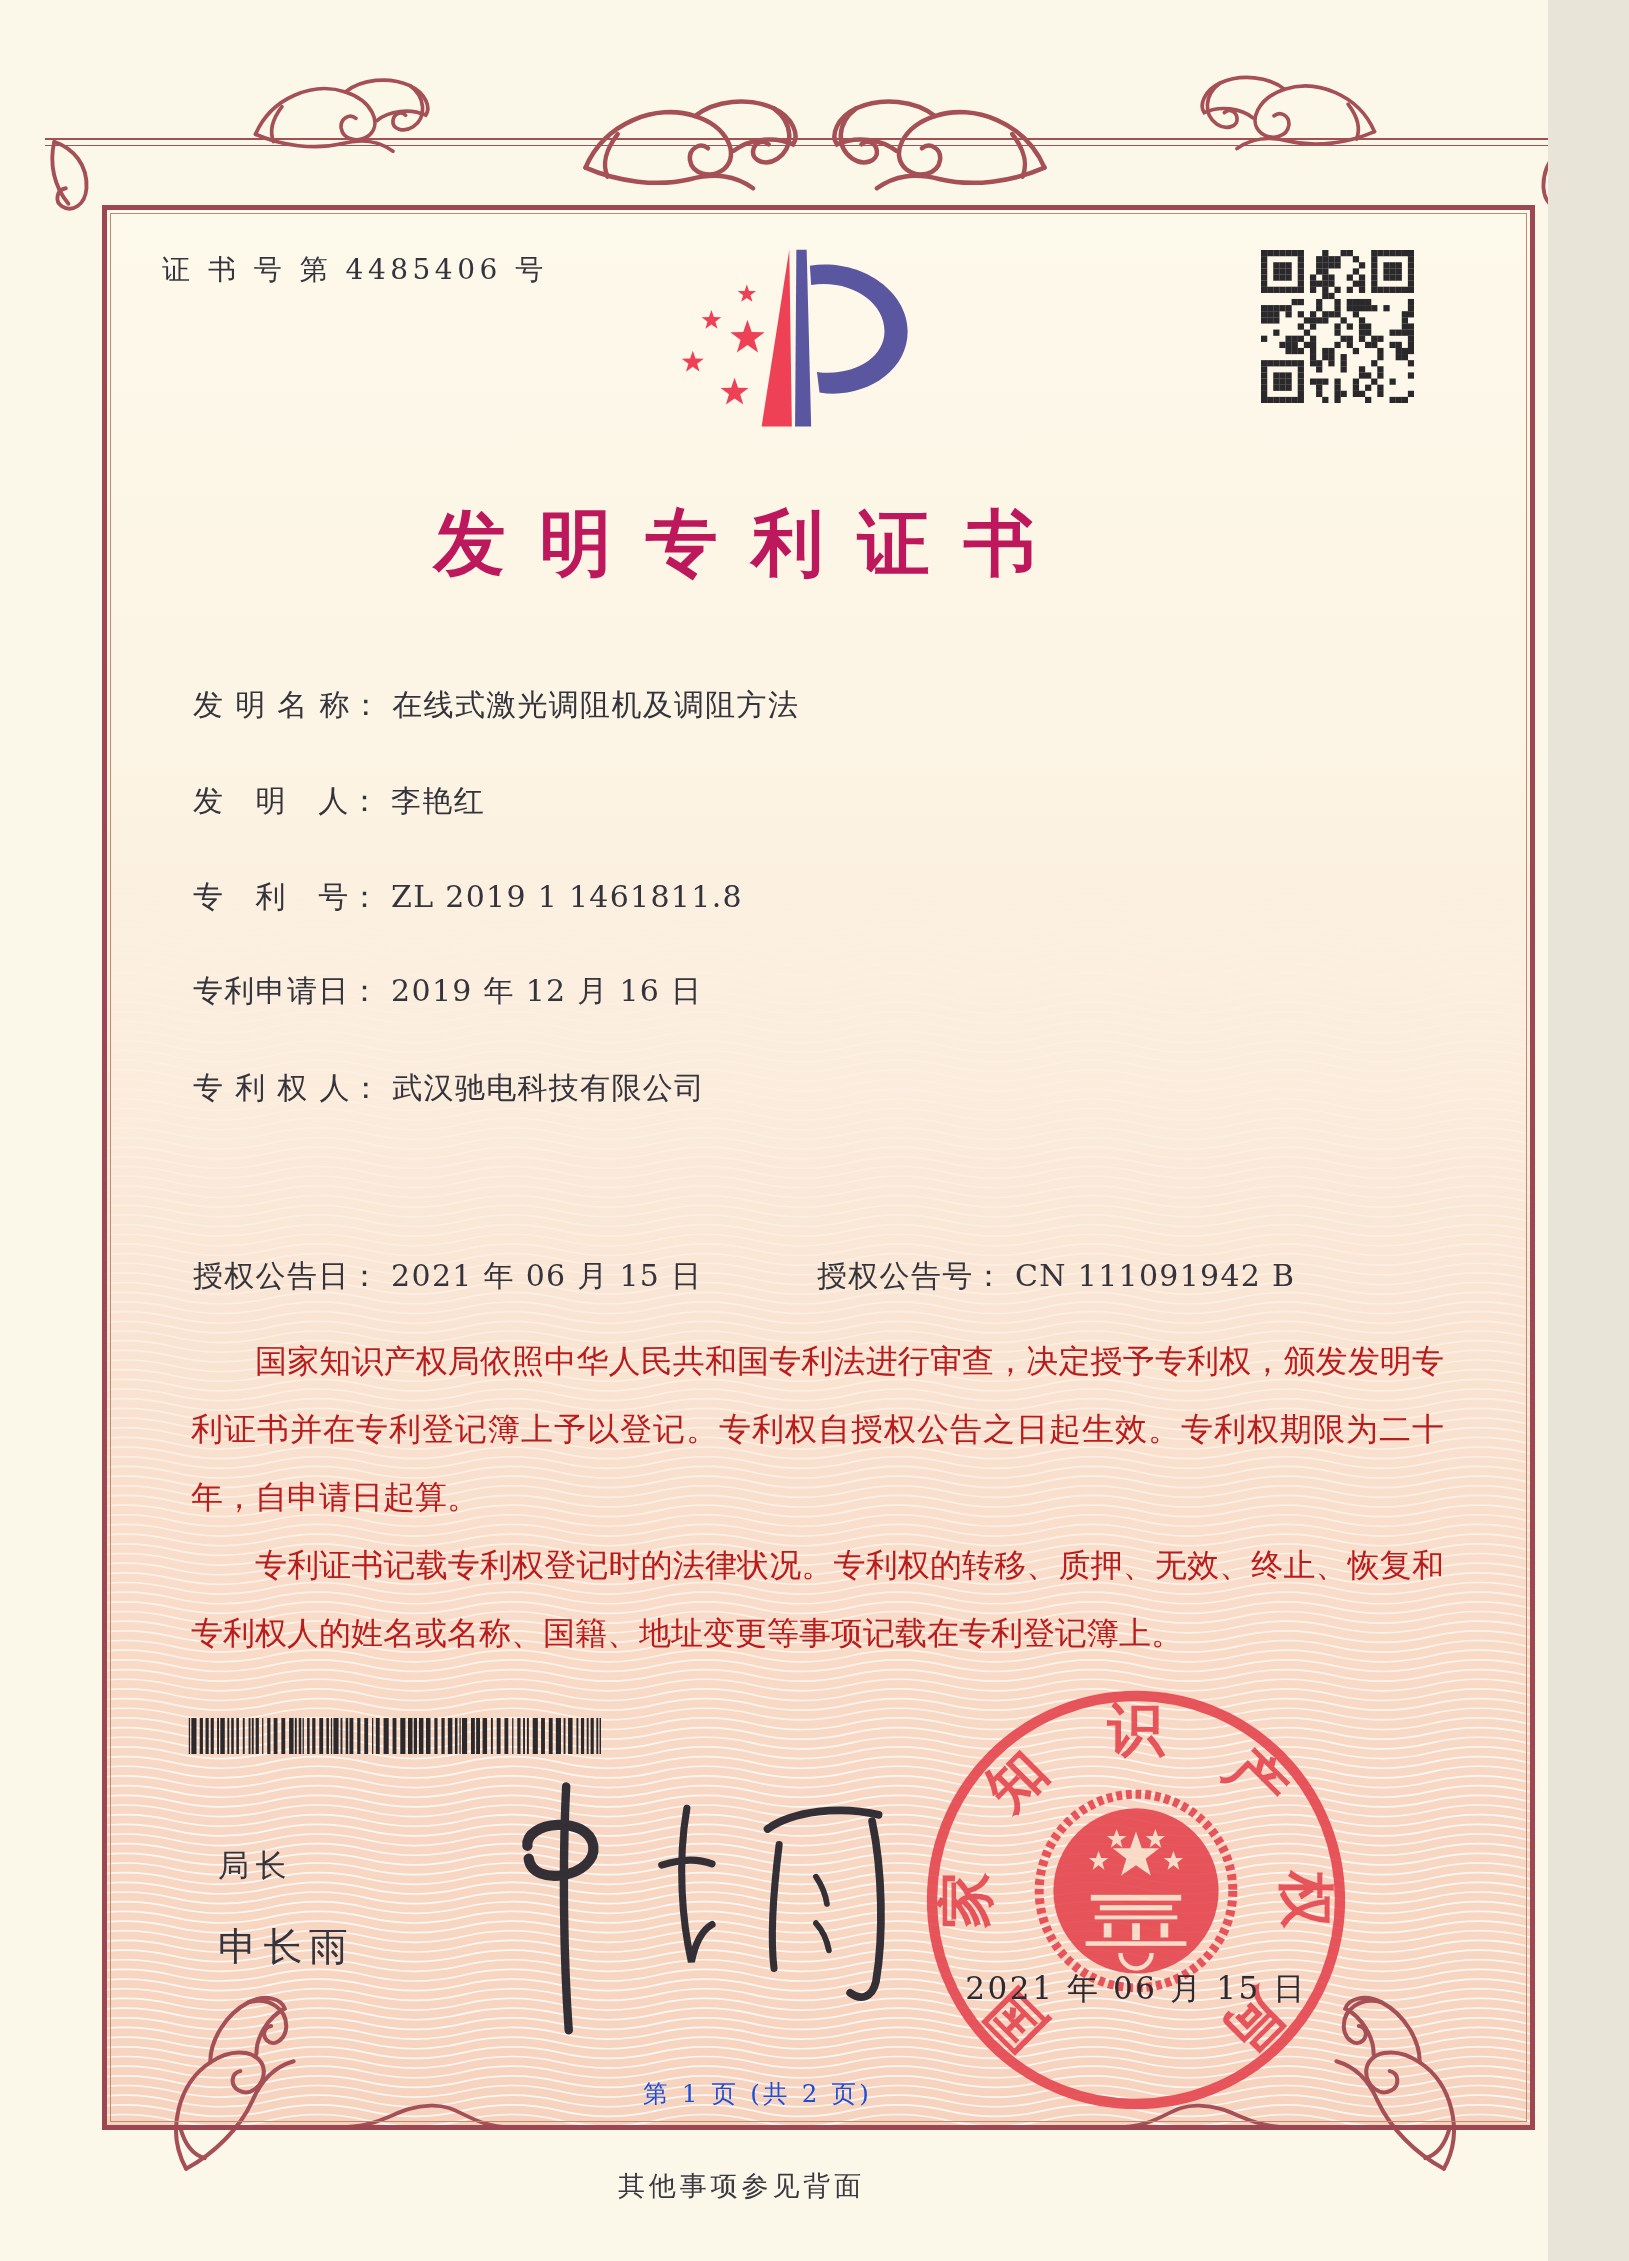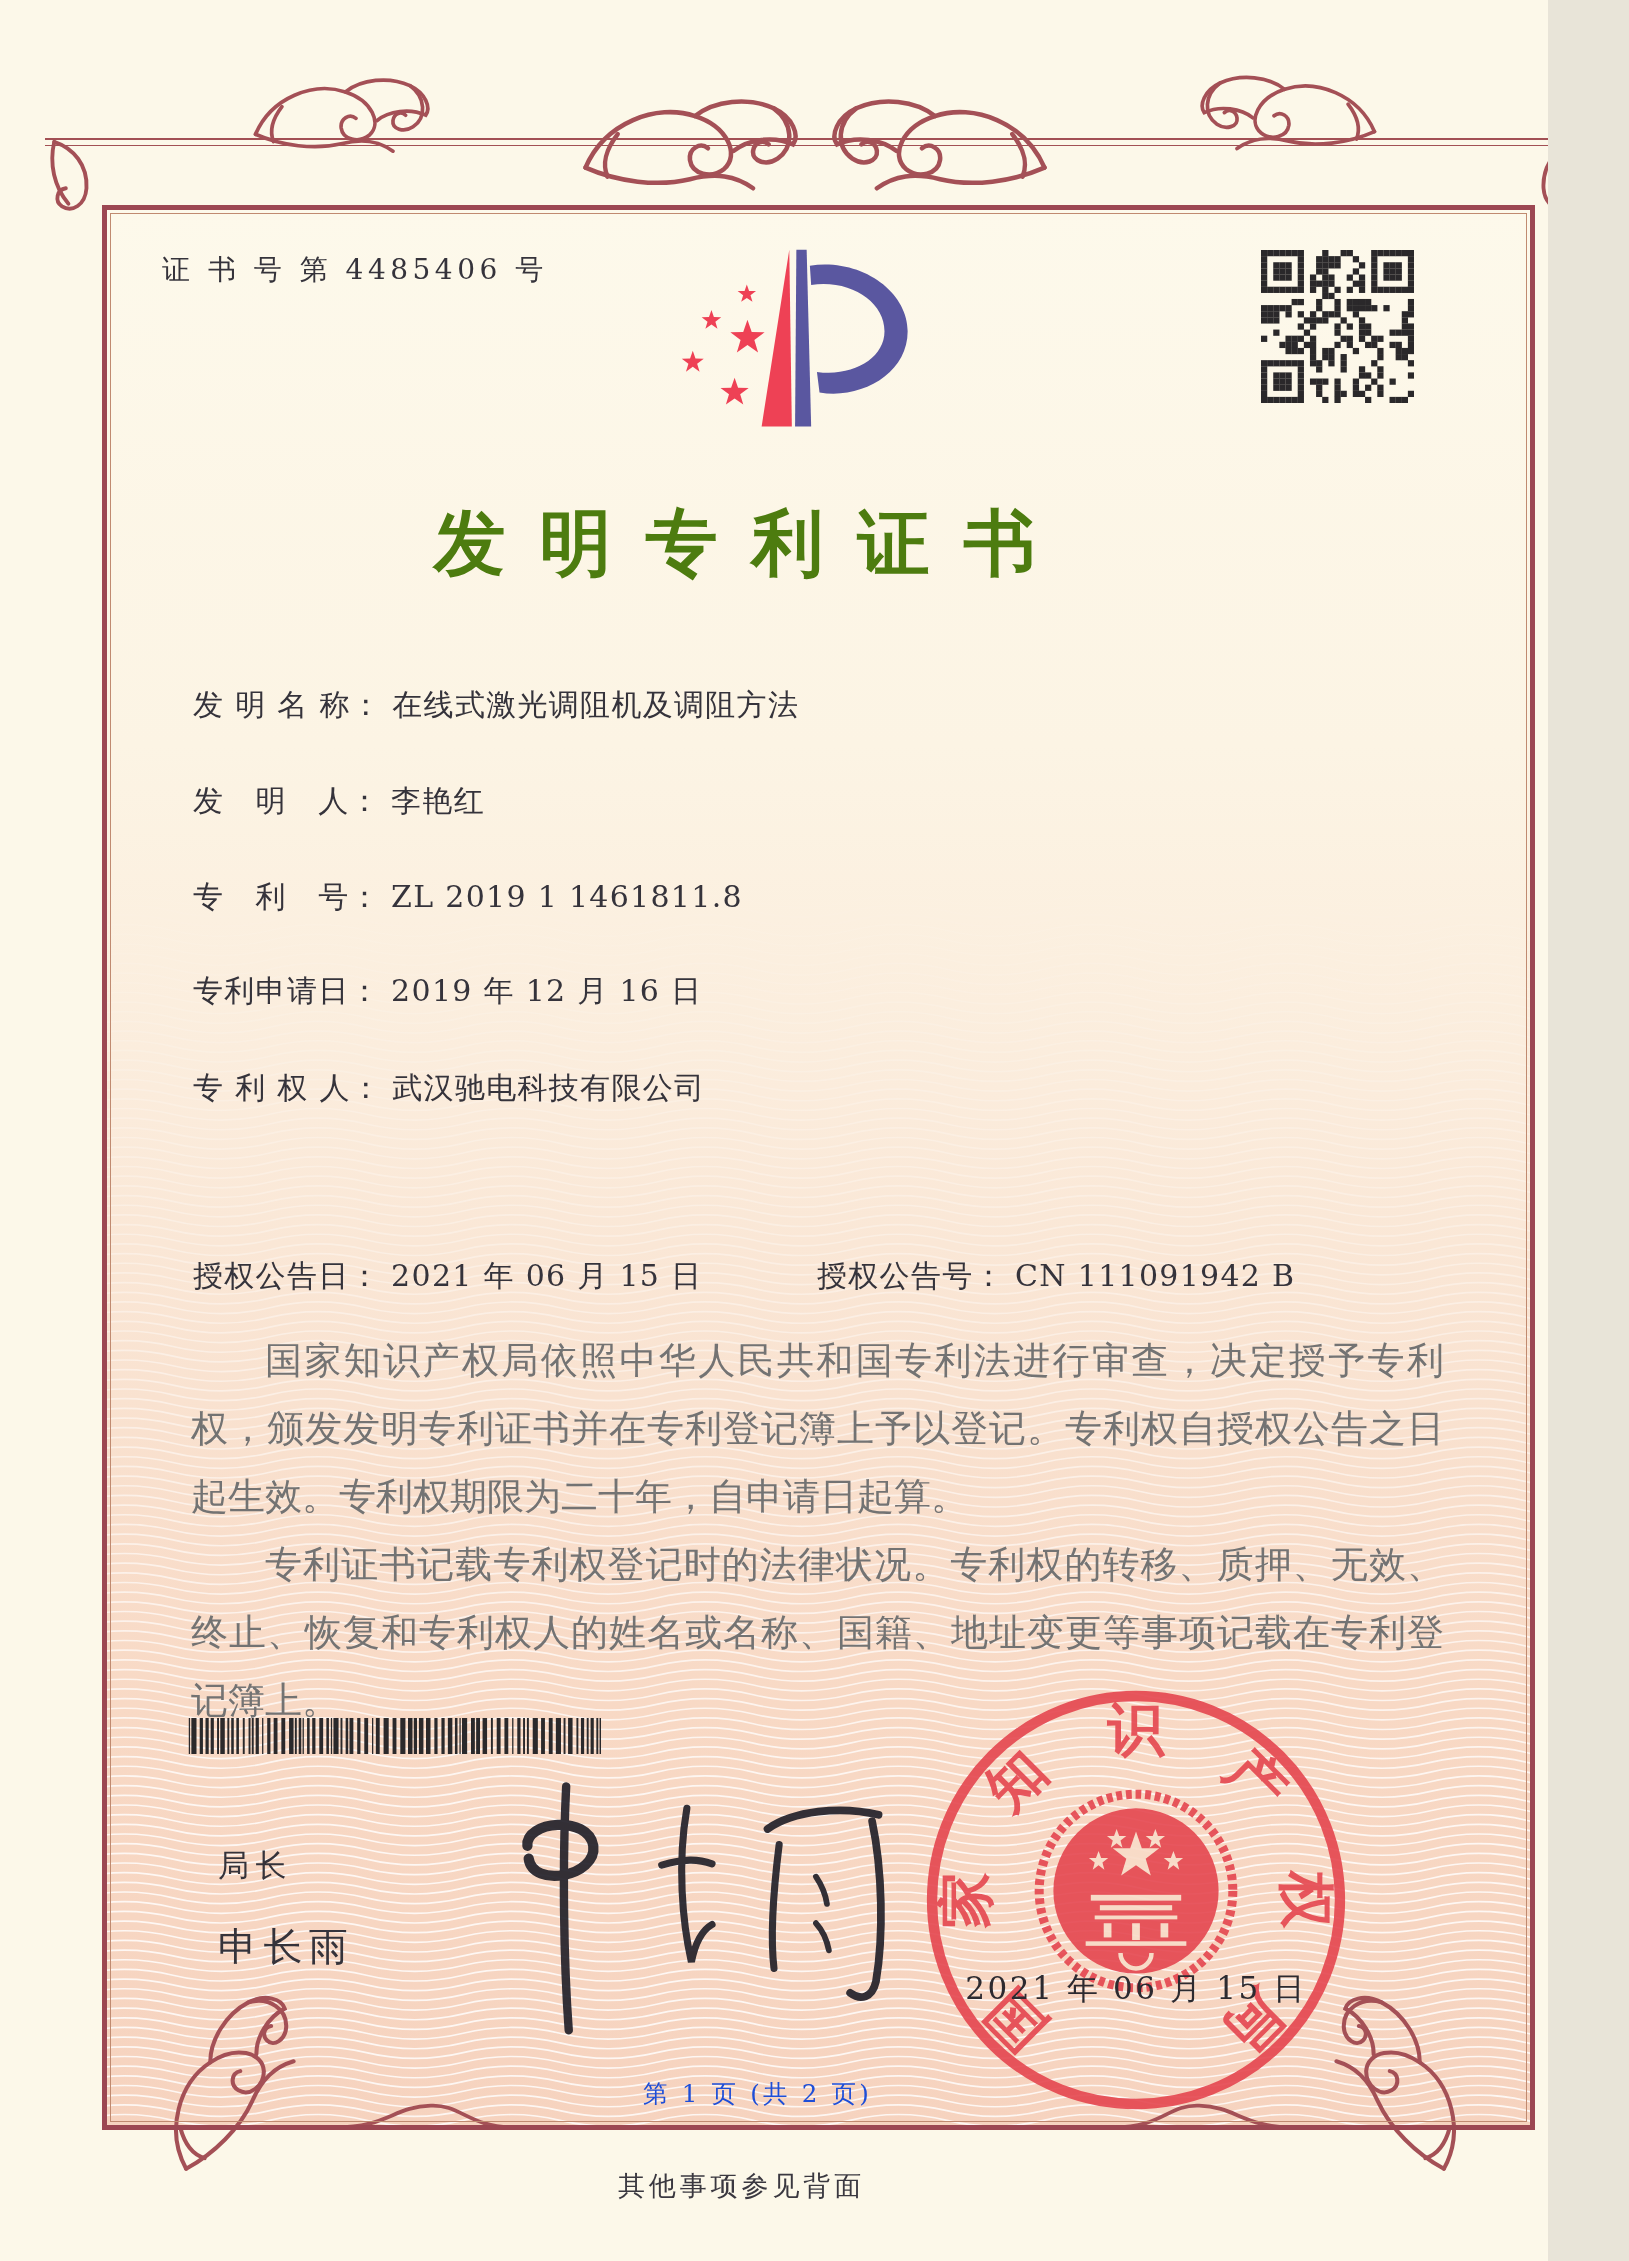--- a/index.html
+++ b/index.html
@@ -25,35 +25,35 @@
   }
   .frame-inner{
     position:absolute;left:2.6px;top:2.6px;right:2.6px;bottom:2.6px;
     border:1.3px solid #c08a70;
   }
   .outer-top-line{left:45px;top:138px;width:1540px;height:4.5px;
     border-top:2.6px solid #a25054;border-bottom:0.6px solid #a25054;}
   .cert-no{left:162px;top:251px;font-size:28px;letter-spacing:4.5px;white-space:pre;}
   .title{left:309px;top:496px;width:851px;text-align:center;
     font-size:72px;font-weight:bold;letter-spacing:34px;text-indent:34px;
-    color:#4d7c0f;white-space:nowrap;}
+    color:#be185d;white-space:nowrap;}
   .row{left:193px;font-size:30px;letter-spacing:1.3px;white-space:nowrap;}
   .row .lab{white-space:pre;}
   .row .val{margin-left:10.3px;}
   .row-name{top:685px;}
   .row-inventor{top:781px;}
   .row-patno{top:877px;}
   .row-filing{top:971px;}
   .row-patentee{top:1068px;}
   .row-addr{top:1161px;white-space:normal;}
   .row-addr .val{display:inline-block;width:980px;vertical-align:top;line-height:52px;}
   .row-grant{top:1256px;}
   .pair2{position:absolute;left:624px;top:0;white-space:pre;}
-  .body-text{left:191px;top:1327px;width:1253px;font-size:37px;
-    line-height:68px;text-align:justify;color:#737373;}
+  .body-text{left:191px;top:1327px;width:1253px;font-size:32px;
+    line-height:68px;text-align:justify;color:#b91c1c;}
   .body-text p{margin:0;text-indent:2em;}
   .sig-title{left:218px;top:1845px;font-size:31px;letter-spacing:6.4px;}
   .sig-name{left:218px;top:1920px;font-size:39px;letter-spacing:6.4px;}
   .seal-date{left:936px;top:1968px;width:400px;text-align:center;
     font-size:31px;letter-spacing:2.6px;color:#2c2a30;white-space:pre;}
   .page-num{left:622px;top:2077px;width:271px;text-align:center;
     font-size:24.5px;letter-spacing:3.2px;color:#1d4ed8;white-space:pre;}
   .back-note{left:606px;top:2168px;width:271px;text-align:center;
     font-size:27px;letter-spacing:3.9px;color:#3a3840;white-space:pre;}
   svg{display:block;}

